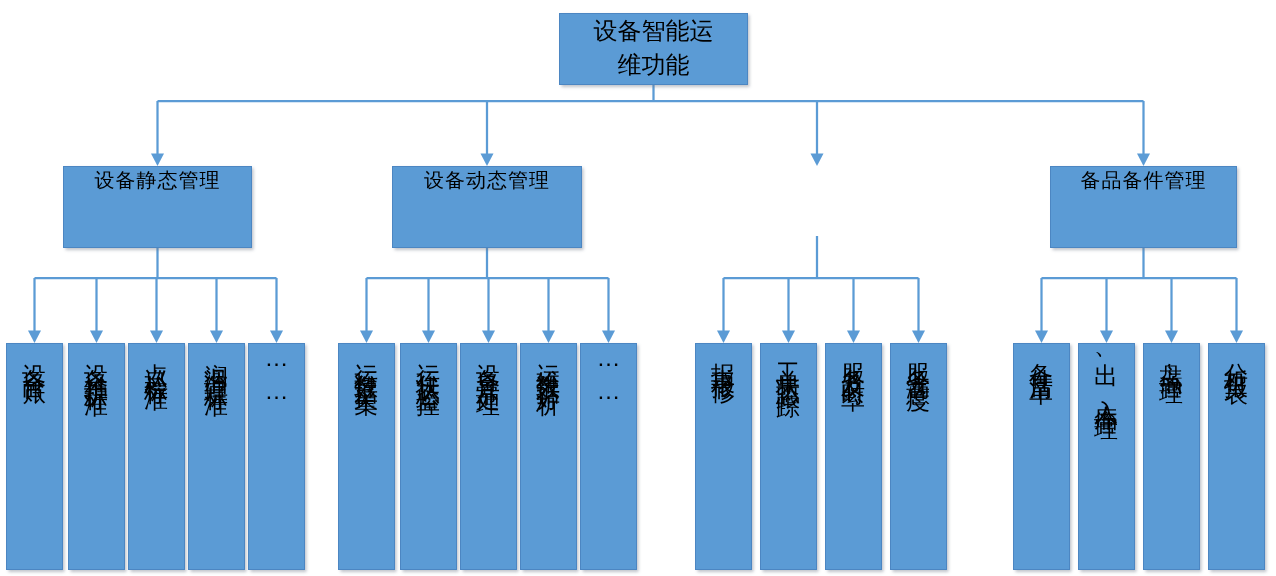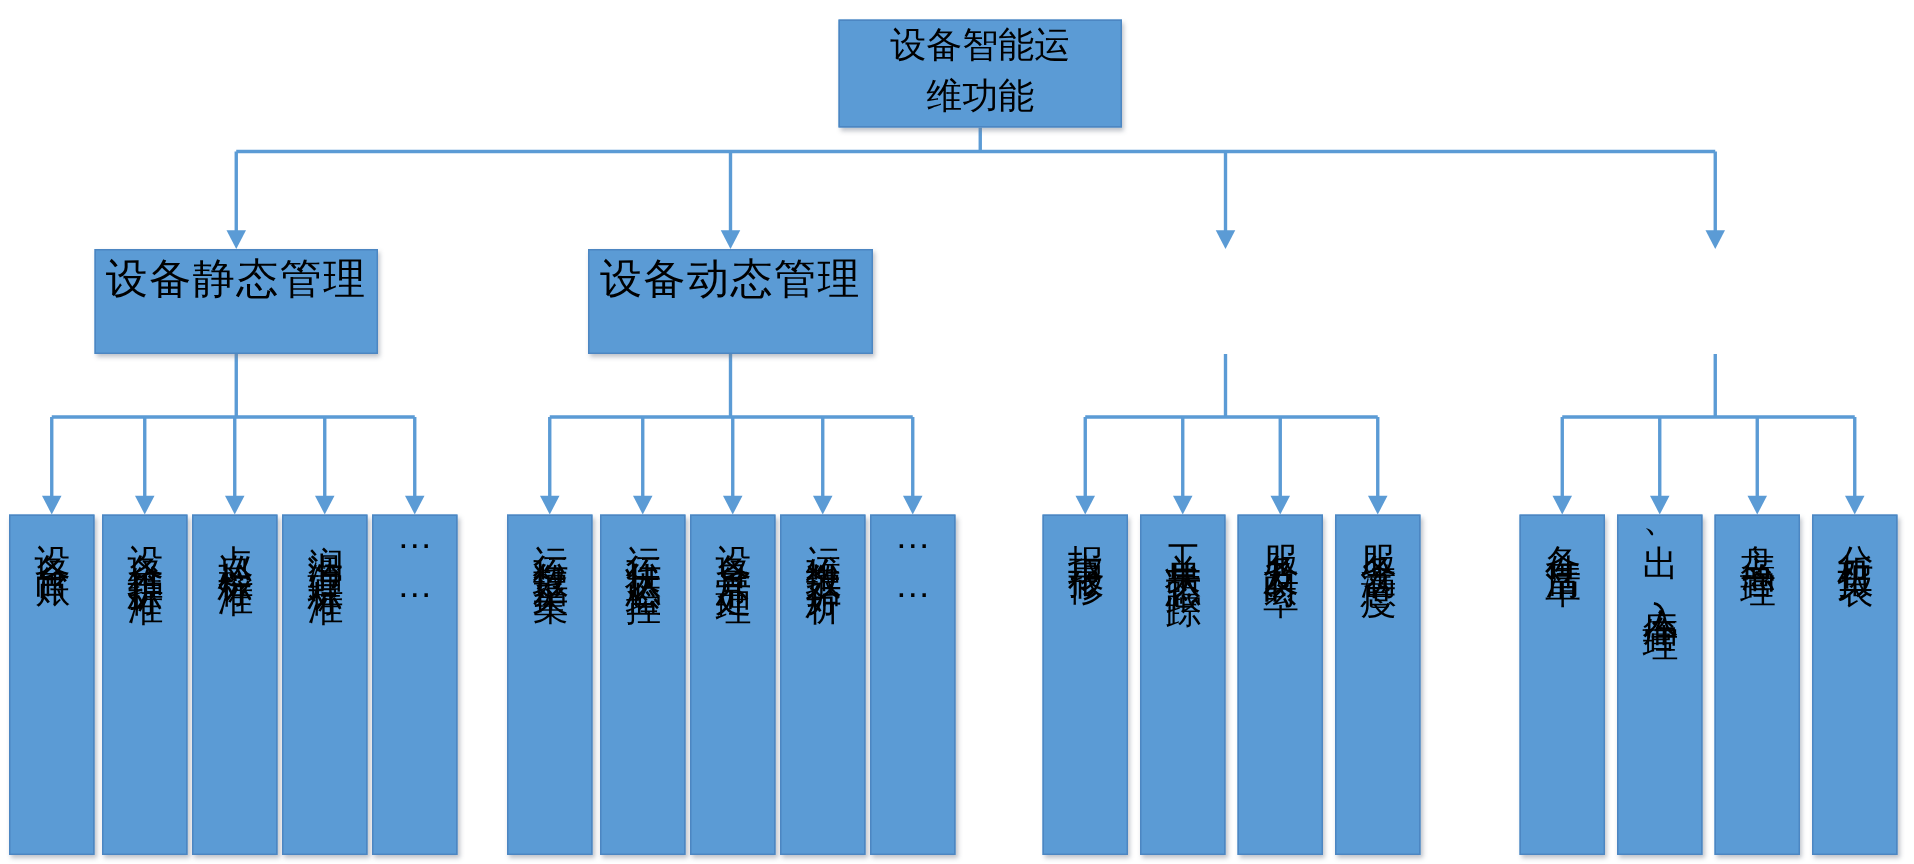--- a/index.html
+++ b/index.html
@@ -9,21 +9,21 @@
   }
   #connectors{position:absolute;left:0;top:0;z-index:0;}
   .node{
     position:absolute;z-index:1;box-sizing:border-box;
     background:#5B9BD5;border:1px solid #4c86c2;color:#000000;
     box-shadow:1.5px 2px 3px rgba(110,120,135,0.45);
     display:flex;align-items:flex-start;justify-content:center;
   }
   .root-node{left:559px;top:13px;width:189px;height:72px;font-size:24px;line-height:34px;text-align:center;}
   .root-node .wrap-label{display:inline-block;width:132px;word-break:break-all;}
-  .branch-node{top:166px;height:70px;font-size:28px;letter-spacing:1px;white-space:nowrap;}
+  .branch-node{top:166px;height:82px;font-size:20px;letter-spacing:1px;white-space:nowrap;}
   .leaf-node{top:343px;width:57px;height:227px;}
   .leaf-node .vtext{
     writing-mode:vertical-rl;text-orientation:upright;
     font-size:24px;letter-spacing:6px;line-height:57px;
   }
 </style>
 </head>
 <body>
 
 <div id="canvas">
@@ -63,20 +63,23 @@
 
   <div class="node root-node">
     <span class="wrap-label">设备智能运维功能</span>
   </div>
 
   <div class="node branch-node" style="left:63px;width:189px;">
     <span>设备静态管理</span>
   </div>
   <div class="node branch-node" style="left:392px;width:190px;">
     <span>设备动态管理</span>
+  </div>
+  <div class="node branch-node" style="left:1050px;width:187px;">
+    <span>备品备件管理</span>
   </div>
 
   <div class="node leaf-node" style="left:6px;">
     <span class="vtext">设备台账</span>
   </div>
   <div class="node leaf-node" style="left:68px;">
     <span class="vtext">设备维护标准</span>
   </div>
   <div class="node leaf-node" style="left:128px;">
     <span class="vtext">点巡检标准</span>

